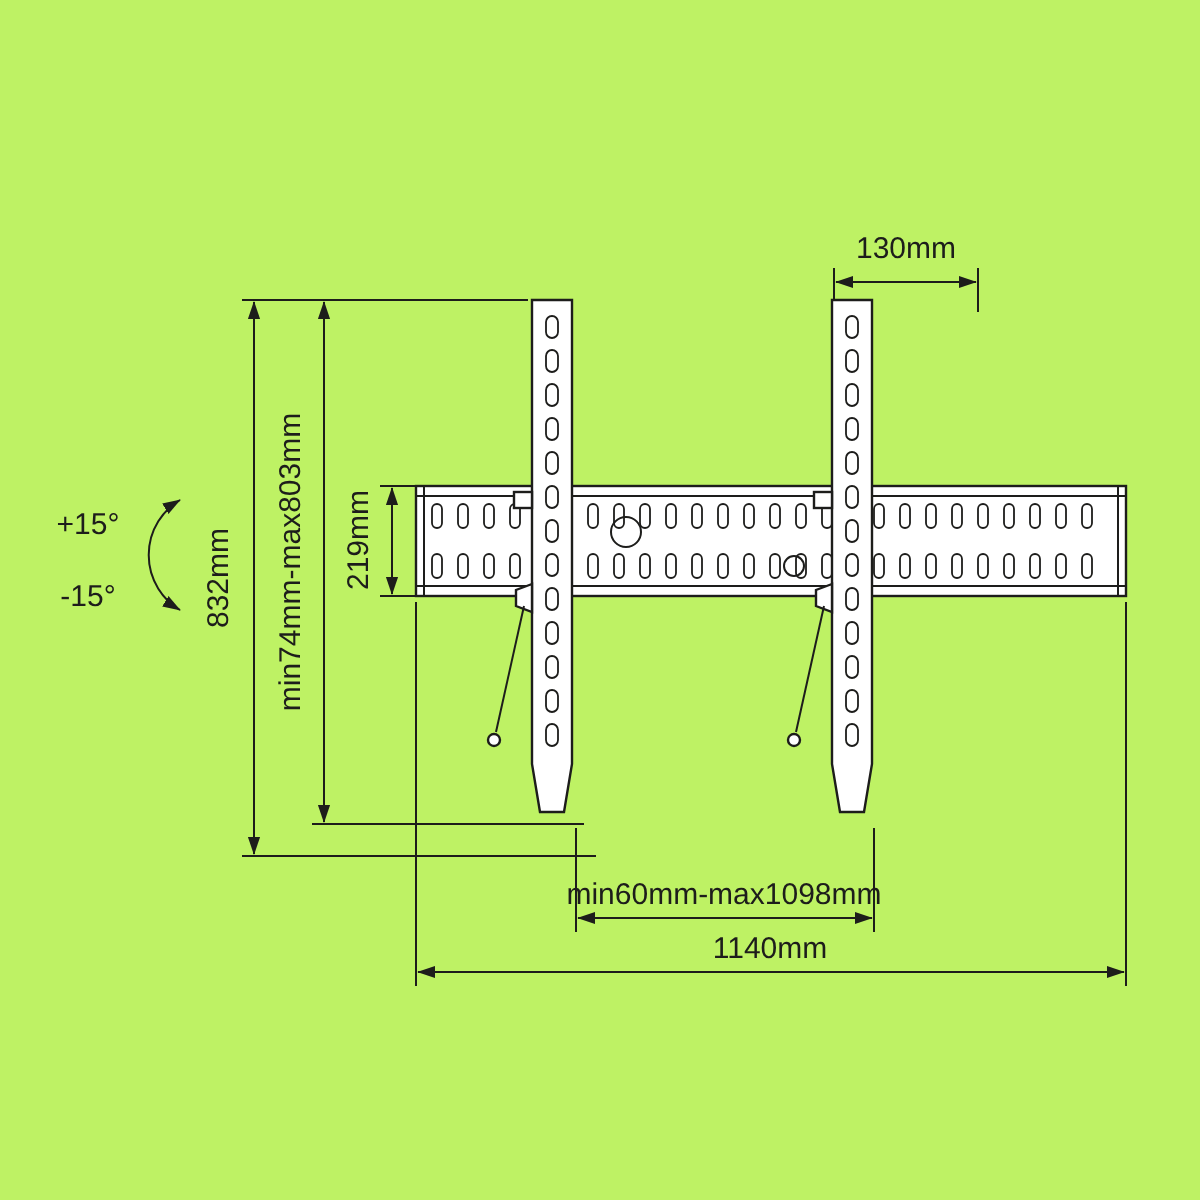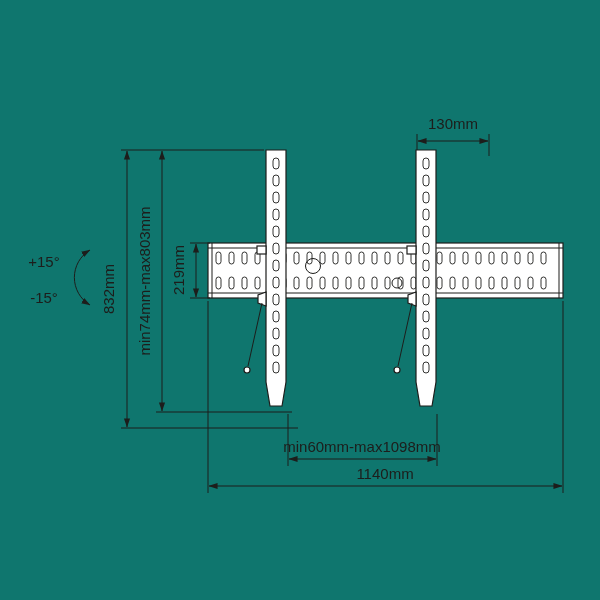--- a/index.html
+++ b/index.html
@@ -7,21 +7,21 @@
     padding:0;
     background:#ffffff;
     width:600px;
     height:600px;
     font-family:"Liberation Sans",sans-serif;
   }
   #stage{
     position:relative;
     width:600px;
     height:600px;
-    background:#0f766e;
+    background:#bef264;
     overflow:hidden;
   }
   svg text{
     font-family:"Liberation Sans",sans-serif;
     font-size:15px;
     fill:#1d1d1b;
   }
   .part{ stroke:#1d1d1b; stroke-width:1.2; fill:#ffffff; }
   .ln{   stroke:#1d1d1b; stroke-width:1;   fill:none; }
   .dim{  stroke:#1d1d1b; stroke-width:1;   fill:none; }

